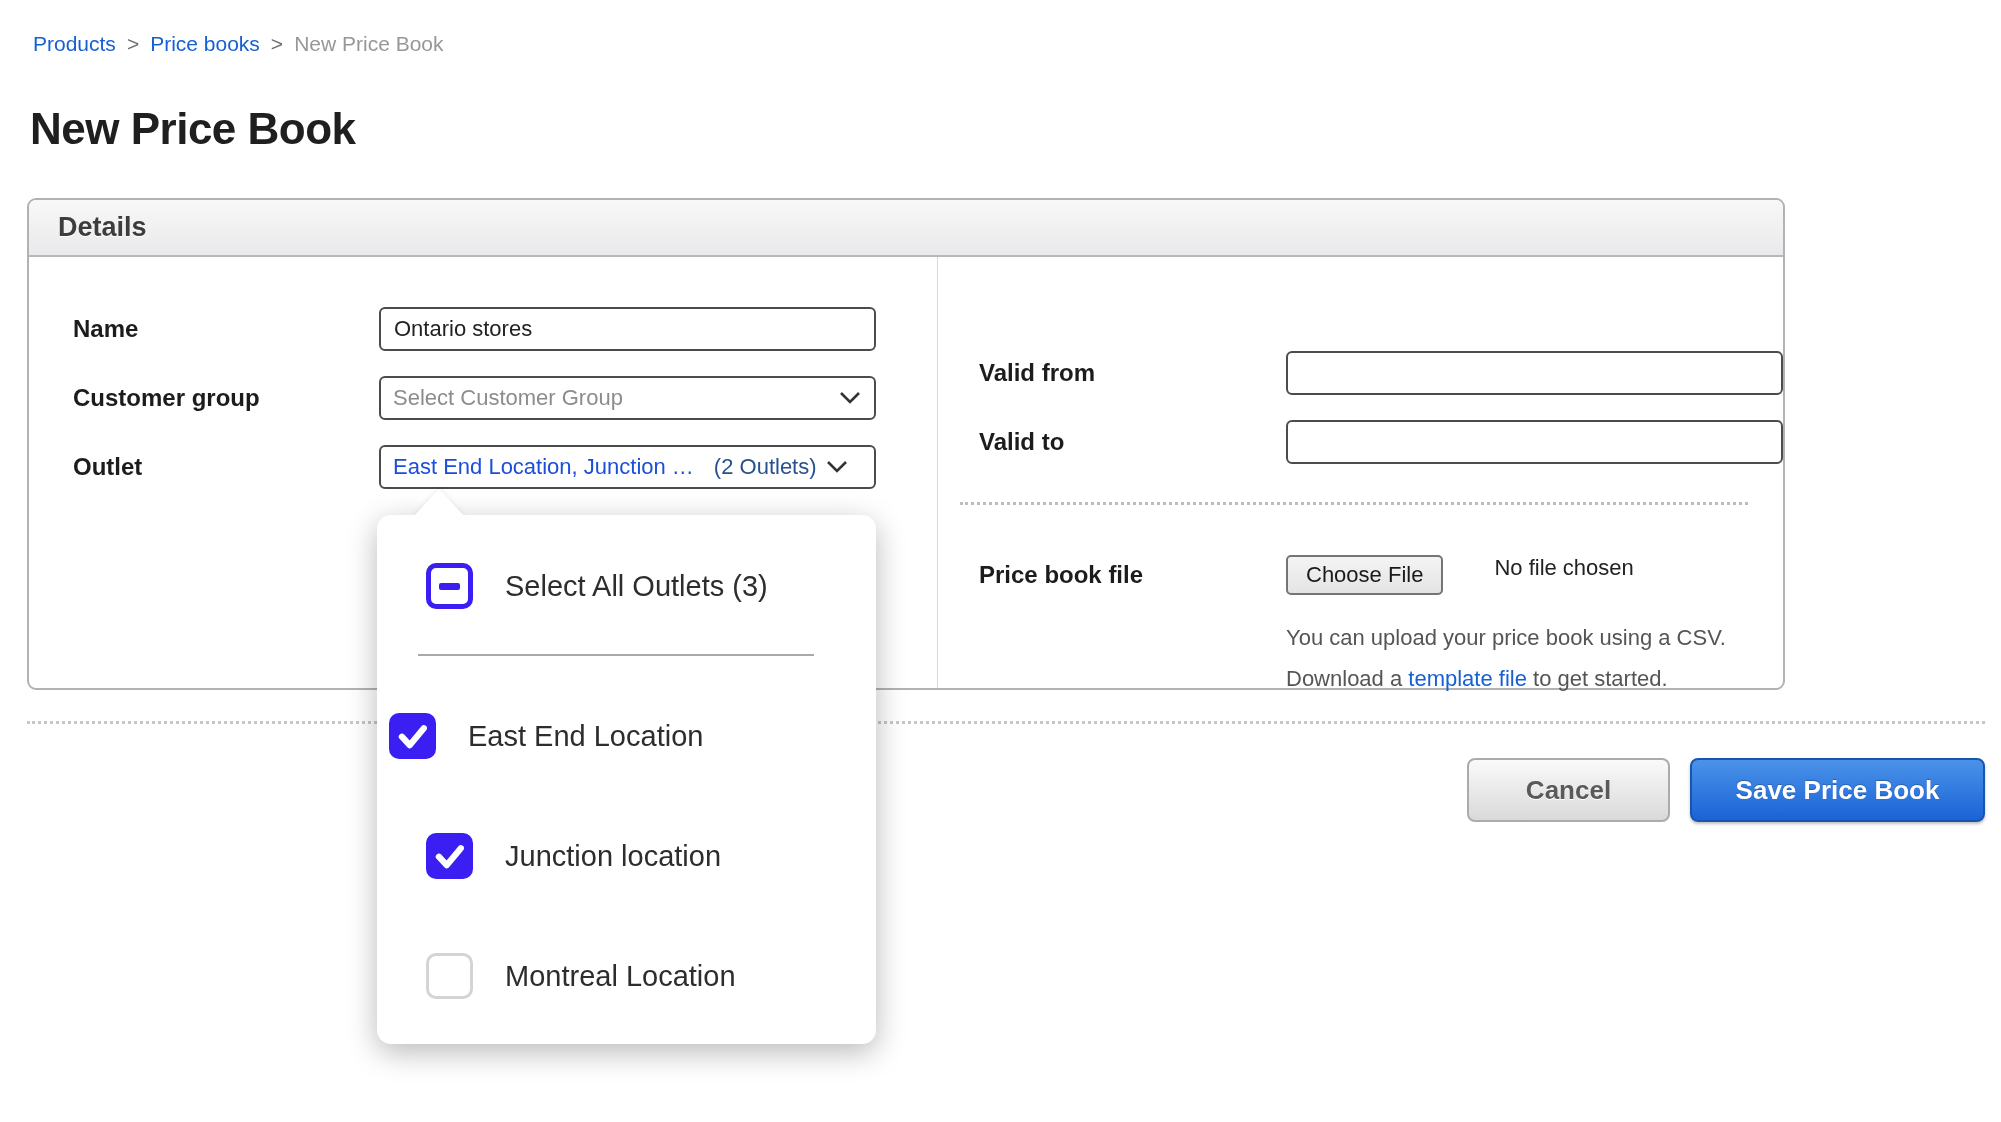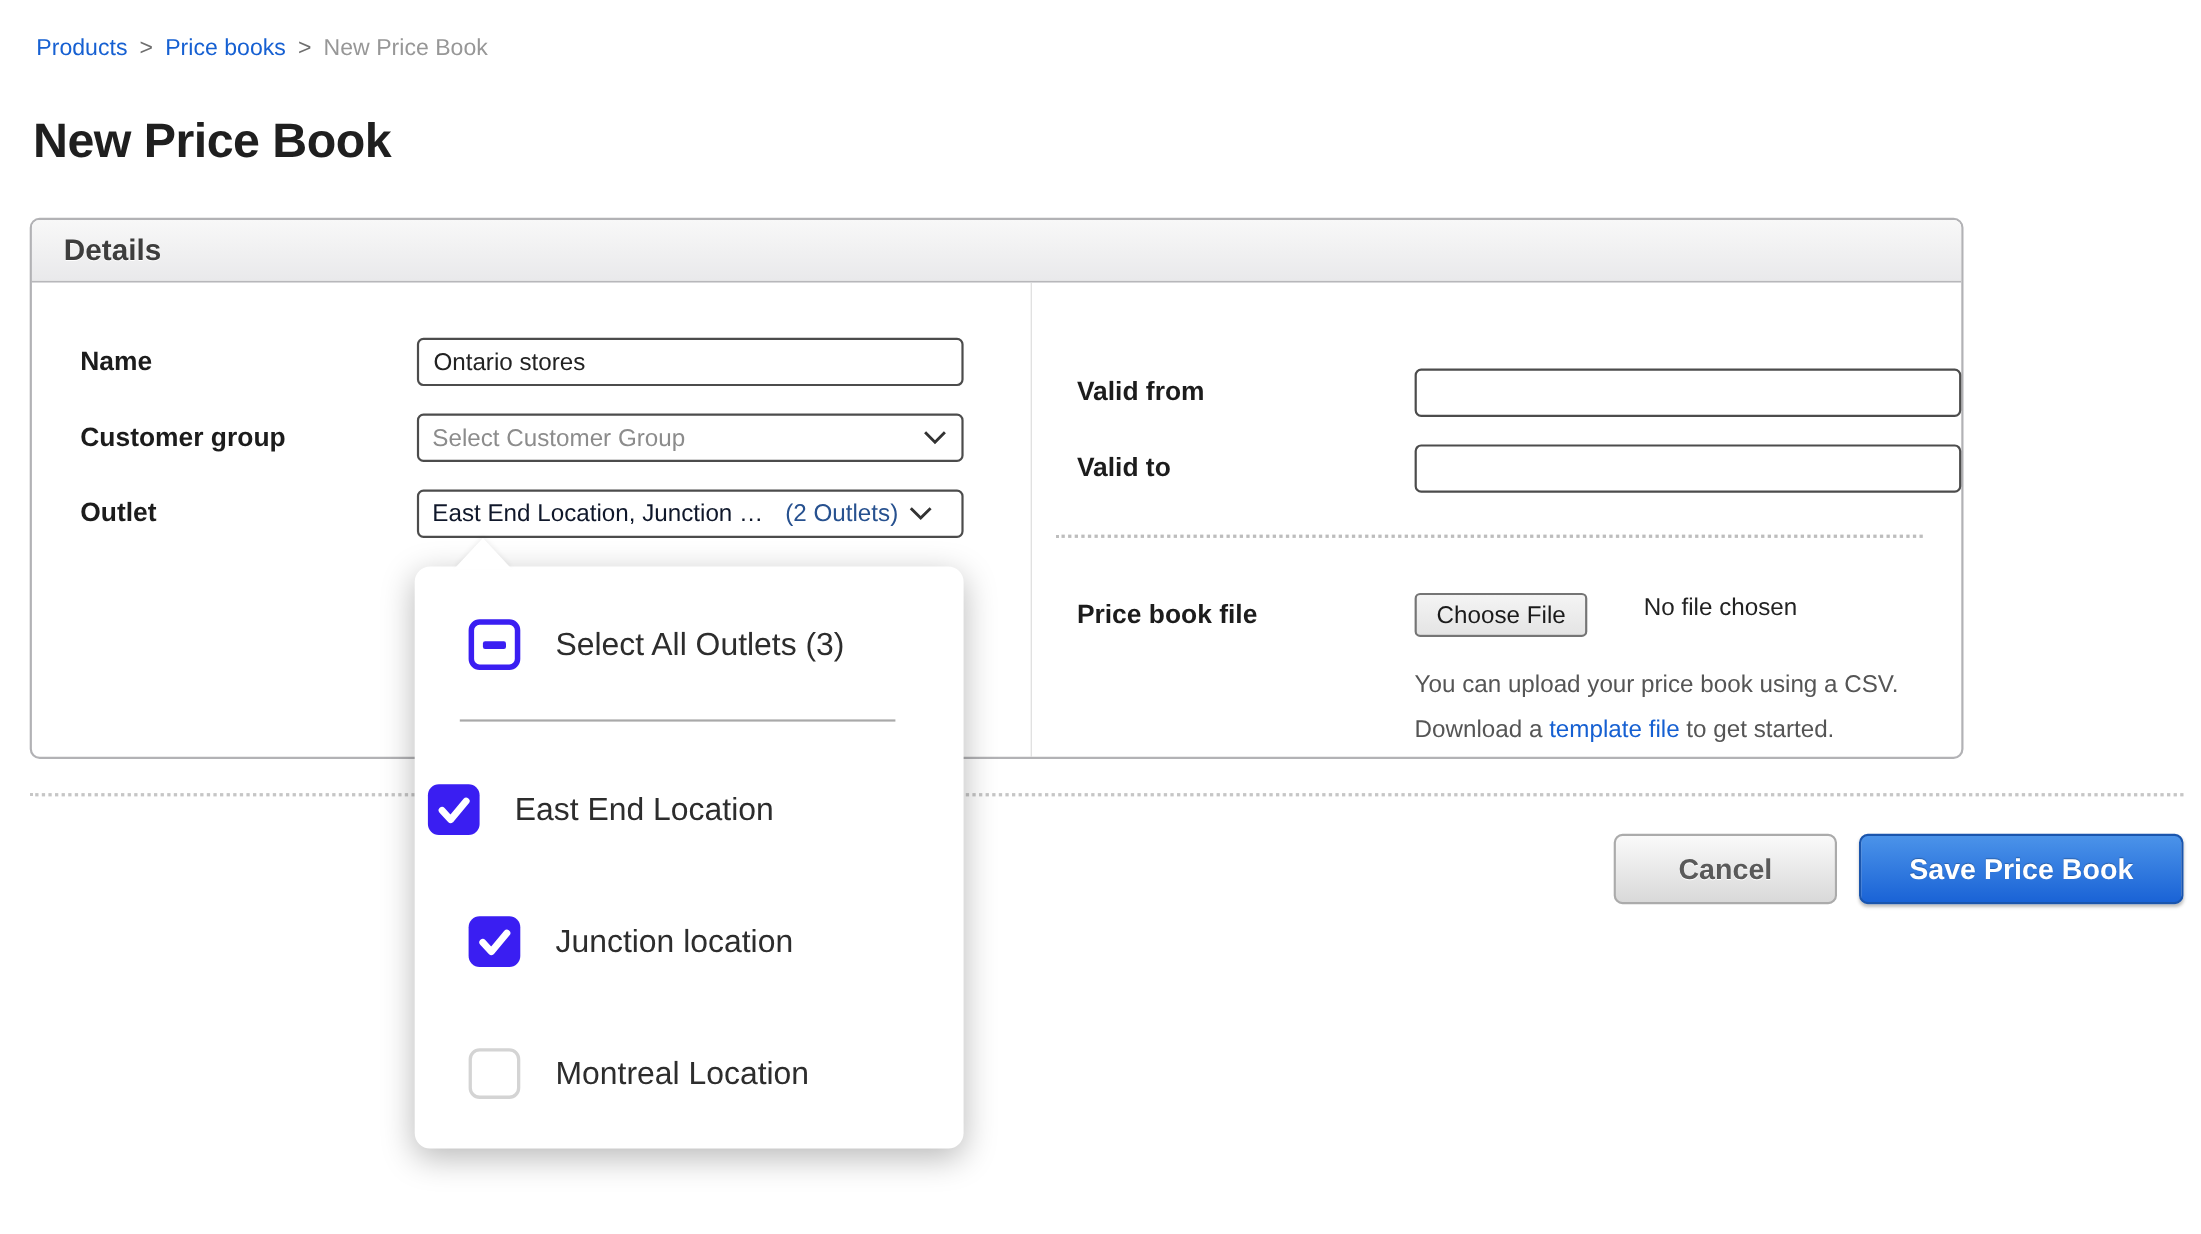--- a/index.html
+++ b/index.html
@@ -19,36 +19,36 @@
 
   
   .panel { position:absolute; left:27px; top:198px; width:1758px; height:492px;
            border:2px solid #b2b2b5; border-radius:9px; background:#fff; }
   .panel-header { height:57px; border-bottom:2px solid #b7b7ba; border-radius:7px 7px 0 0;
                   background:linear-gradient(#f8f8f8, #e9e9eb);
                   display:flex; align-items:center; padding-left:29px; }
   .panel-header-title { font-size:27px; font-weight:700; color:#3d3d3d; text-shadow:0 1px 0 #fff; }
   .panel-body { display:flex; height:431px; }
   .col-left  { width:981px; border-right:1px solid #dadada; padding-top:50px; }
-  .col-right { flex:1; padding-top:78px; }
+  .col-right { flex:1; padding-top:78px;margin-top:16px; }
 
   .form-row { display:flex; align-items:center; margin-bottom:25px; }
   .col-left  .form-row { padding-left:44px; }
   .col-right .form-row { padding-left:41px; }
   .field-label { width:306px; font-size:24px; font-weight:700; color:#1c1c1c; flex:none; }
   .col-right .field-label { width:307px; }
 
   .text-input { width:497px; height:44px; border:2px solid #4c4c4c; border-radius:6px;
                 font-size:22px; color:#222; padding:0 13px; background:#fff;
                 font-family:"Liberation Sans", sans-serif; outline:none; }
 
   .select-box { width:497px; height:44px; border:2px solid #4c4c4c; border-radius:6px; background:#fff;
                 display:flex; align-items:center; padding:0 12px; cursor:pointer; }
   .select-box .placeholder { color:#8c8c8c; font-size:22px; flex:1; white-space:nowrap; overflow:hidden; }
-  .select-box .sel-text { color:#0f172a; font-size:22px; white-space:nowrap; }
+  .select-box .sel-text { color:#1d4ed8; font-size:22px; white-space:nowrap; }
   .select-box .sel-badge { color:#27518f; font-size:22px; margin-left:20px; white-space:nowrap; }
   .chev { flex:none; margin-left:8px; }
 
   
   .dotted-sep-right { margin:38px 35px 0 22px; border-top:3px dotted #bdbdbd; }
   .file-section { margin-top:50px; }
   .file-row { display:flex; align-items:flex-start;gap:36px; }
   .choose-file-btn { height:40px; padding:0 18px; font-size:22px; color:#1a1a1a;
                      background:linear-gradient(#f4f4f4,#e4e4e4); border:2px solid #757575;
                      border-radius:5px; cursor:pointer; font-family:"Liberation Sans", sans-serif; }

